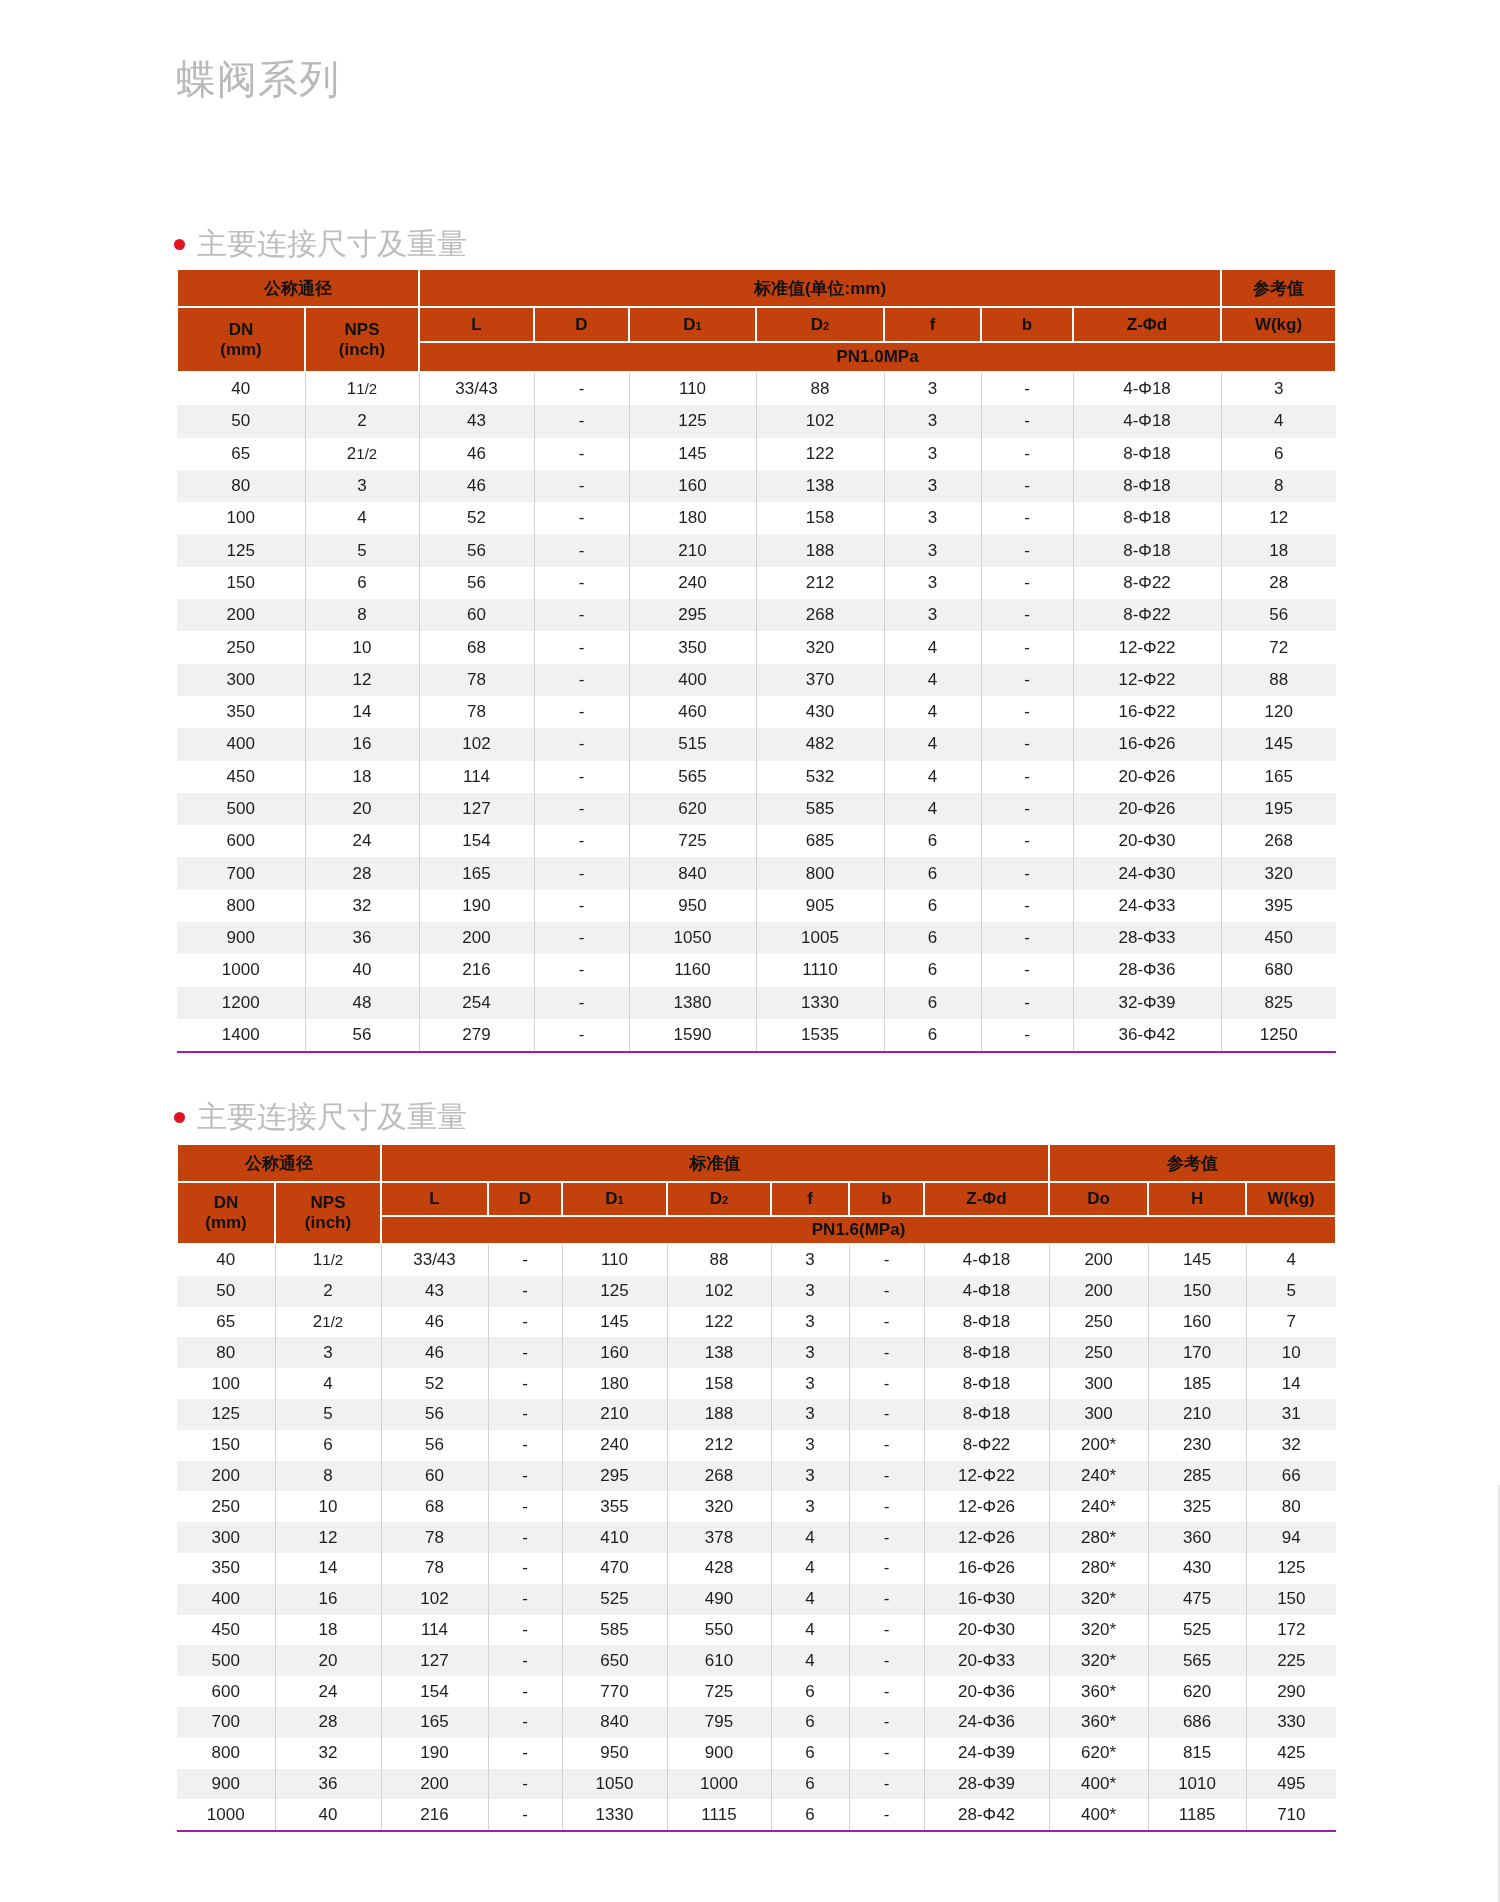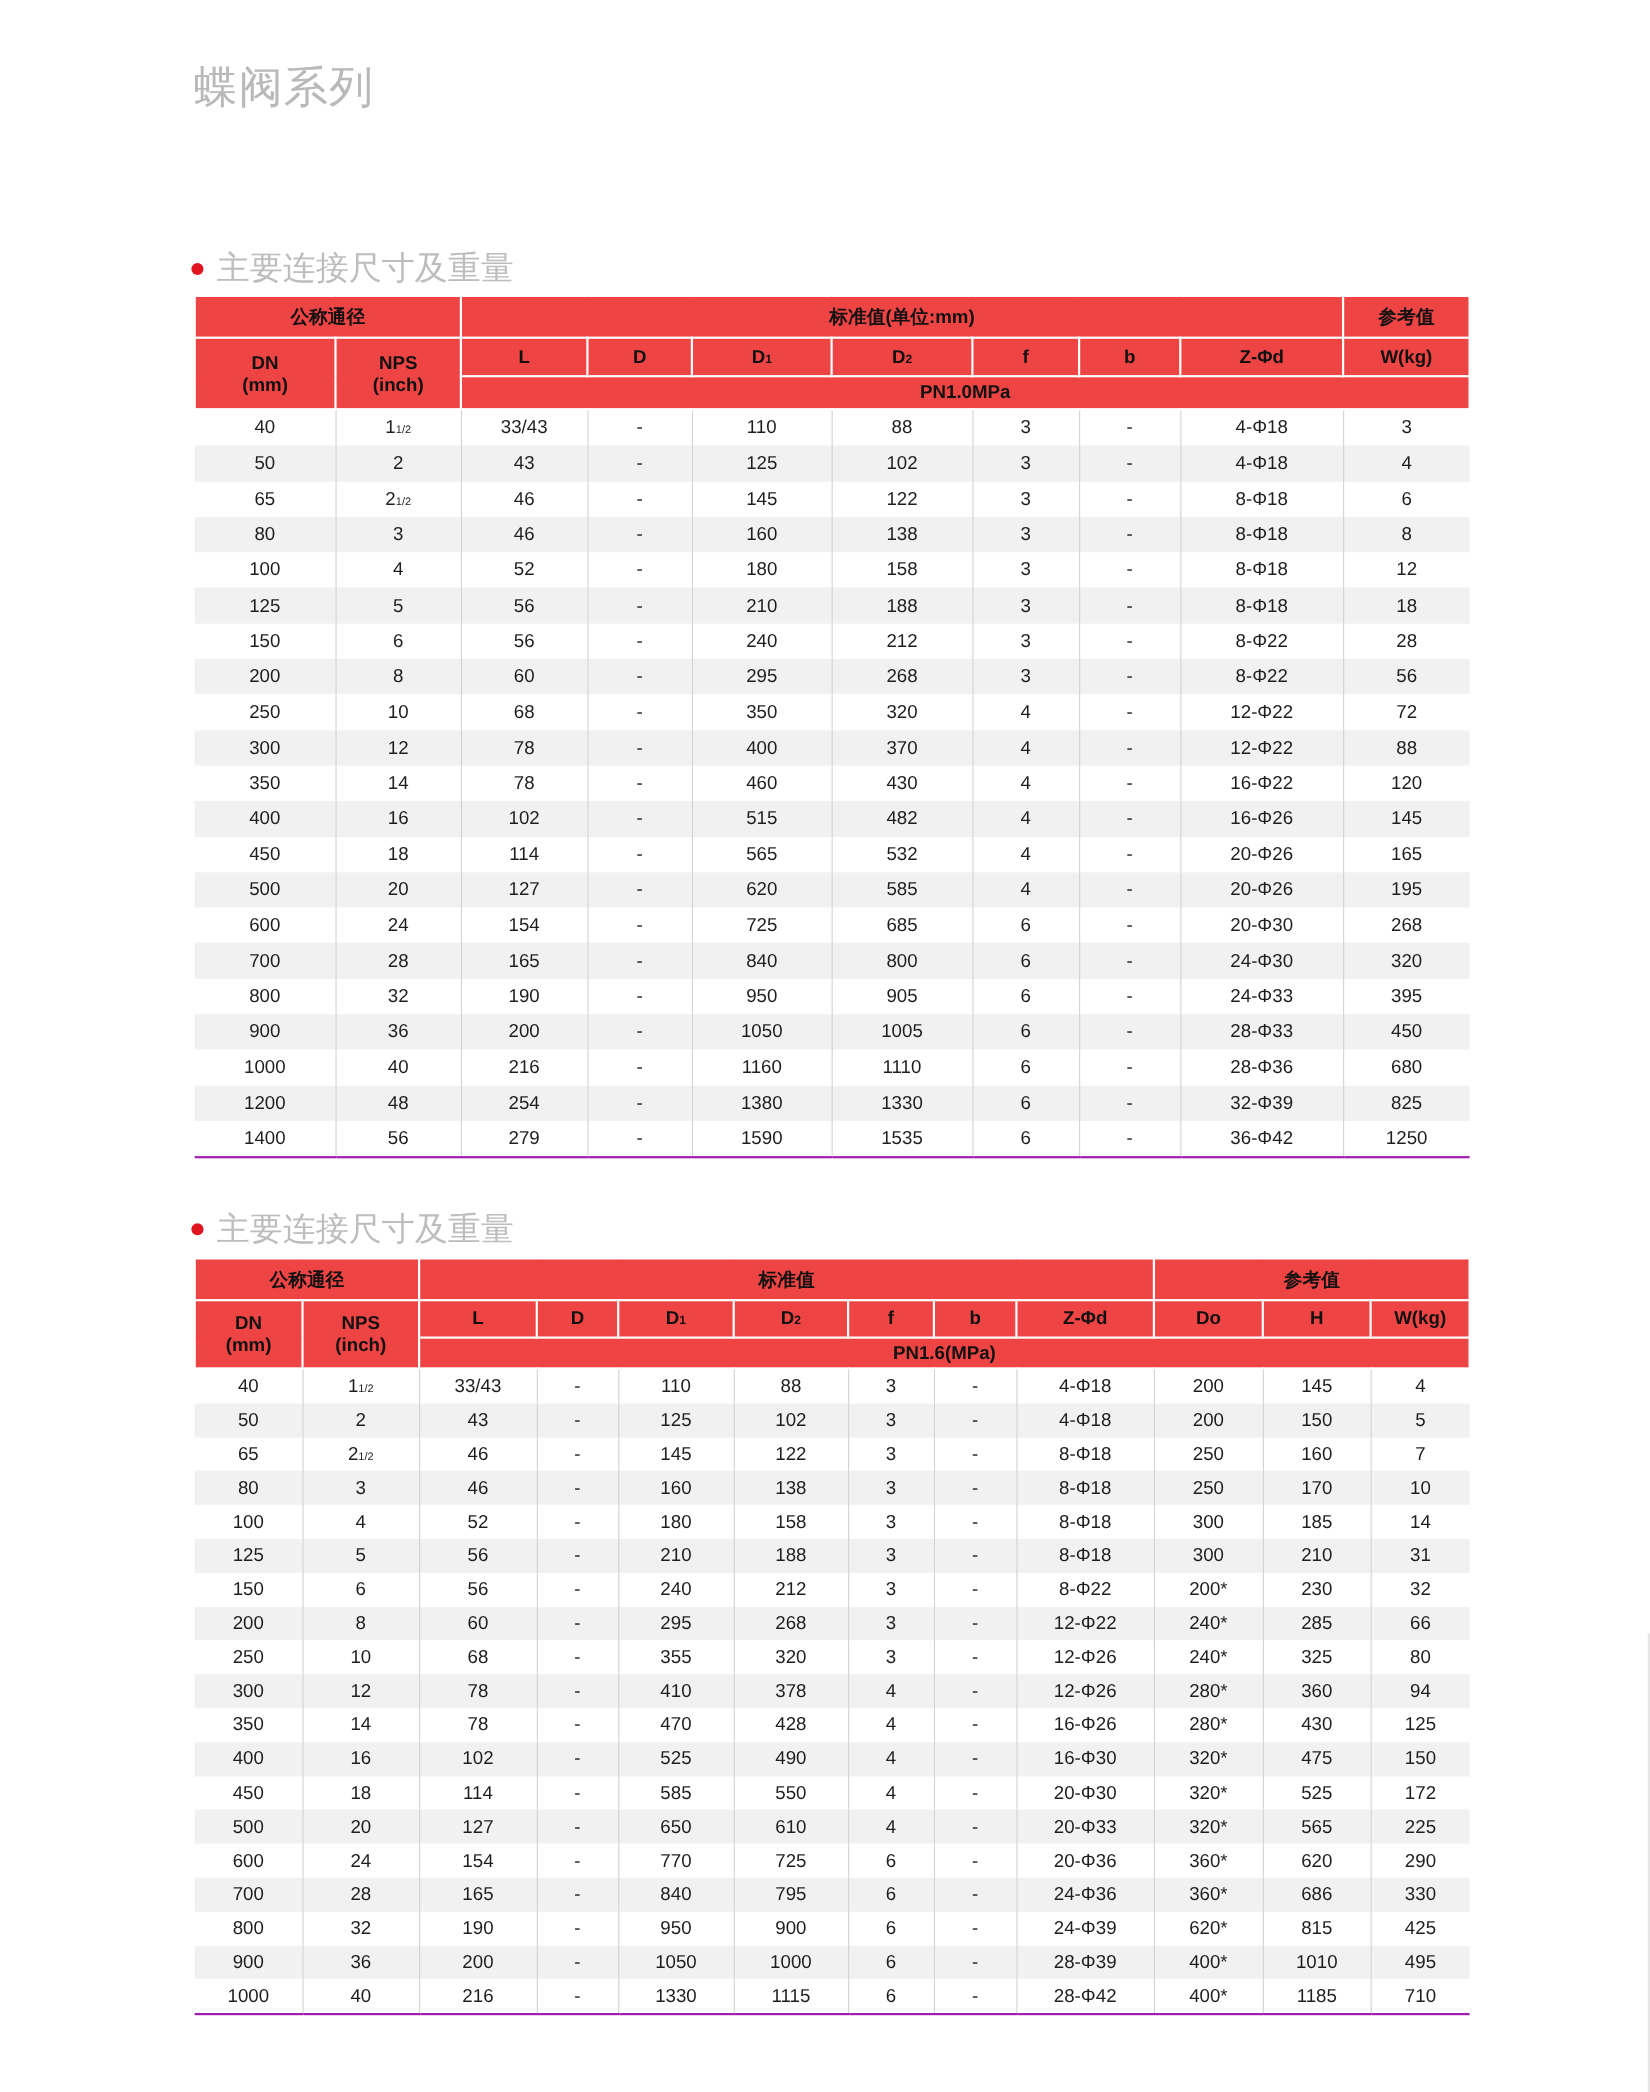--- a/index.html
+++ b/index.html
@@ -6,30 +6,30 @@
   body { width:1500px; height:1902px; position:relative; overflow:hidden;
          font-family:"Liberation Sans","DejaVu Sans",sans-serif; color:#1a1a1a; }
   .page-title { position:absolute; left:176px; top:52px; font-size:40px; font-weight:normal;
                 color:#b9b9b9; letter-spacing:1px; font-family:"DejaVu Sans",sans-serif; }
   .section-title { position:absolute; left:174px; font-size:30px; color:#bdbdbd;
                    font-family:Liberation Mono, monospace; display:flex; align-items:center; }
   .section-title .dot { width:11px; height:11px; border-radius:50%; background:#e0141e;
                         margin-right:12px; display:inline-block; }
   table.spec { position:absolute; left:176px; width:1159px; border-collapse:collapse;
                table-layout:fixed; font-size:17px; }
-  table.spec th { background:#ef4444; font-weight:bold; font-size:17px; border:2px solid #ffffff;
+  table.spec th { background:#c2410c; font-weight:bold; font-size:17px; border:2px solid #ffffff;
                   text-align:center; vertical-align:middle; padding:0; color:#111; }
   table.spec td { text-align:center; vertical-align:middle; padding:0; border-left:1px solid #d2d2d2;
                   border-right:1px solid #d2d2d2; color:#1e1e1e; }
   table.spec td:first-child { border-left:none; }
   table.spec td:last-child { border-right:none; }
   table.spec tbody tr:nth-child(even) td { background:#f1f1f1; }
   table.spec tbody tr:last-child td { border-bottom:2px solid #a21caf; }
   .sub { font-size:11px; }
-  .frac { font-size:10px; }
+  .frac { font-size:15px; }
   #t1 { top:268px; }
   #t1 tbody td { height:32.3px; }
   #t2 { top:1143px; }
   #t2 tbody td { height:30.8px; }
   .edge-line { position:absolute; left:1498px; top:1485px; width:2px; height:417px; background:#e6e6e6; }
 </style>
 </head>
 <body>
 
 <div class="page-title">蝶阀系列</div>

